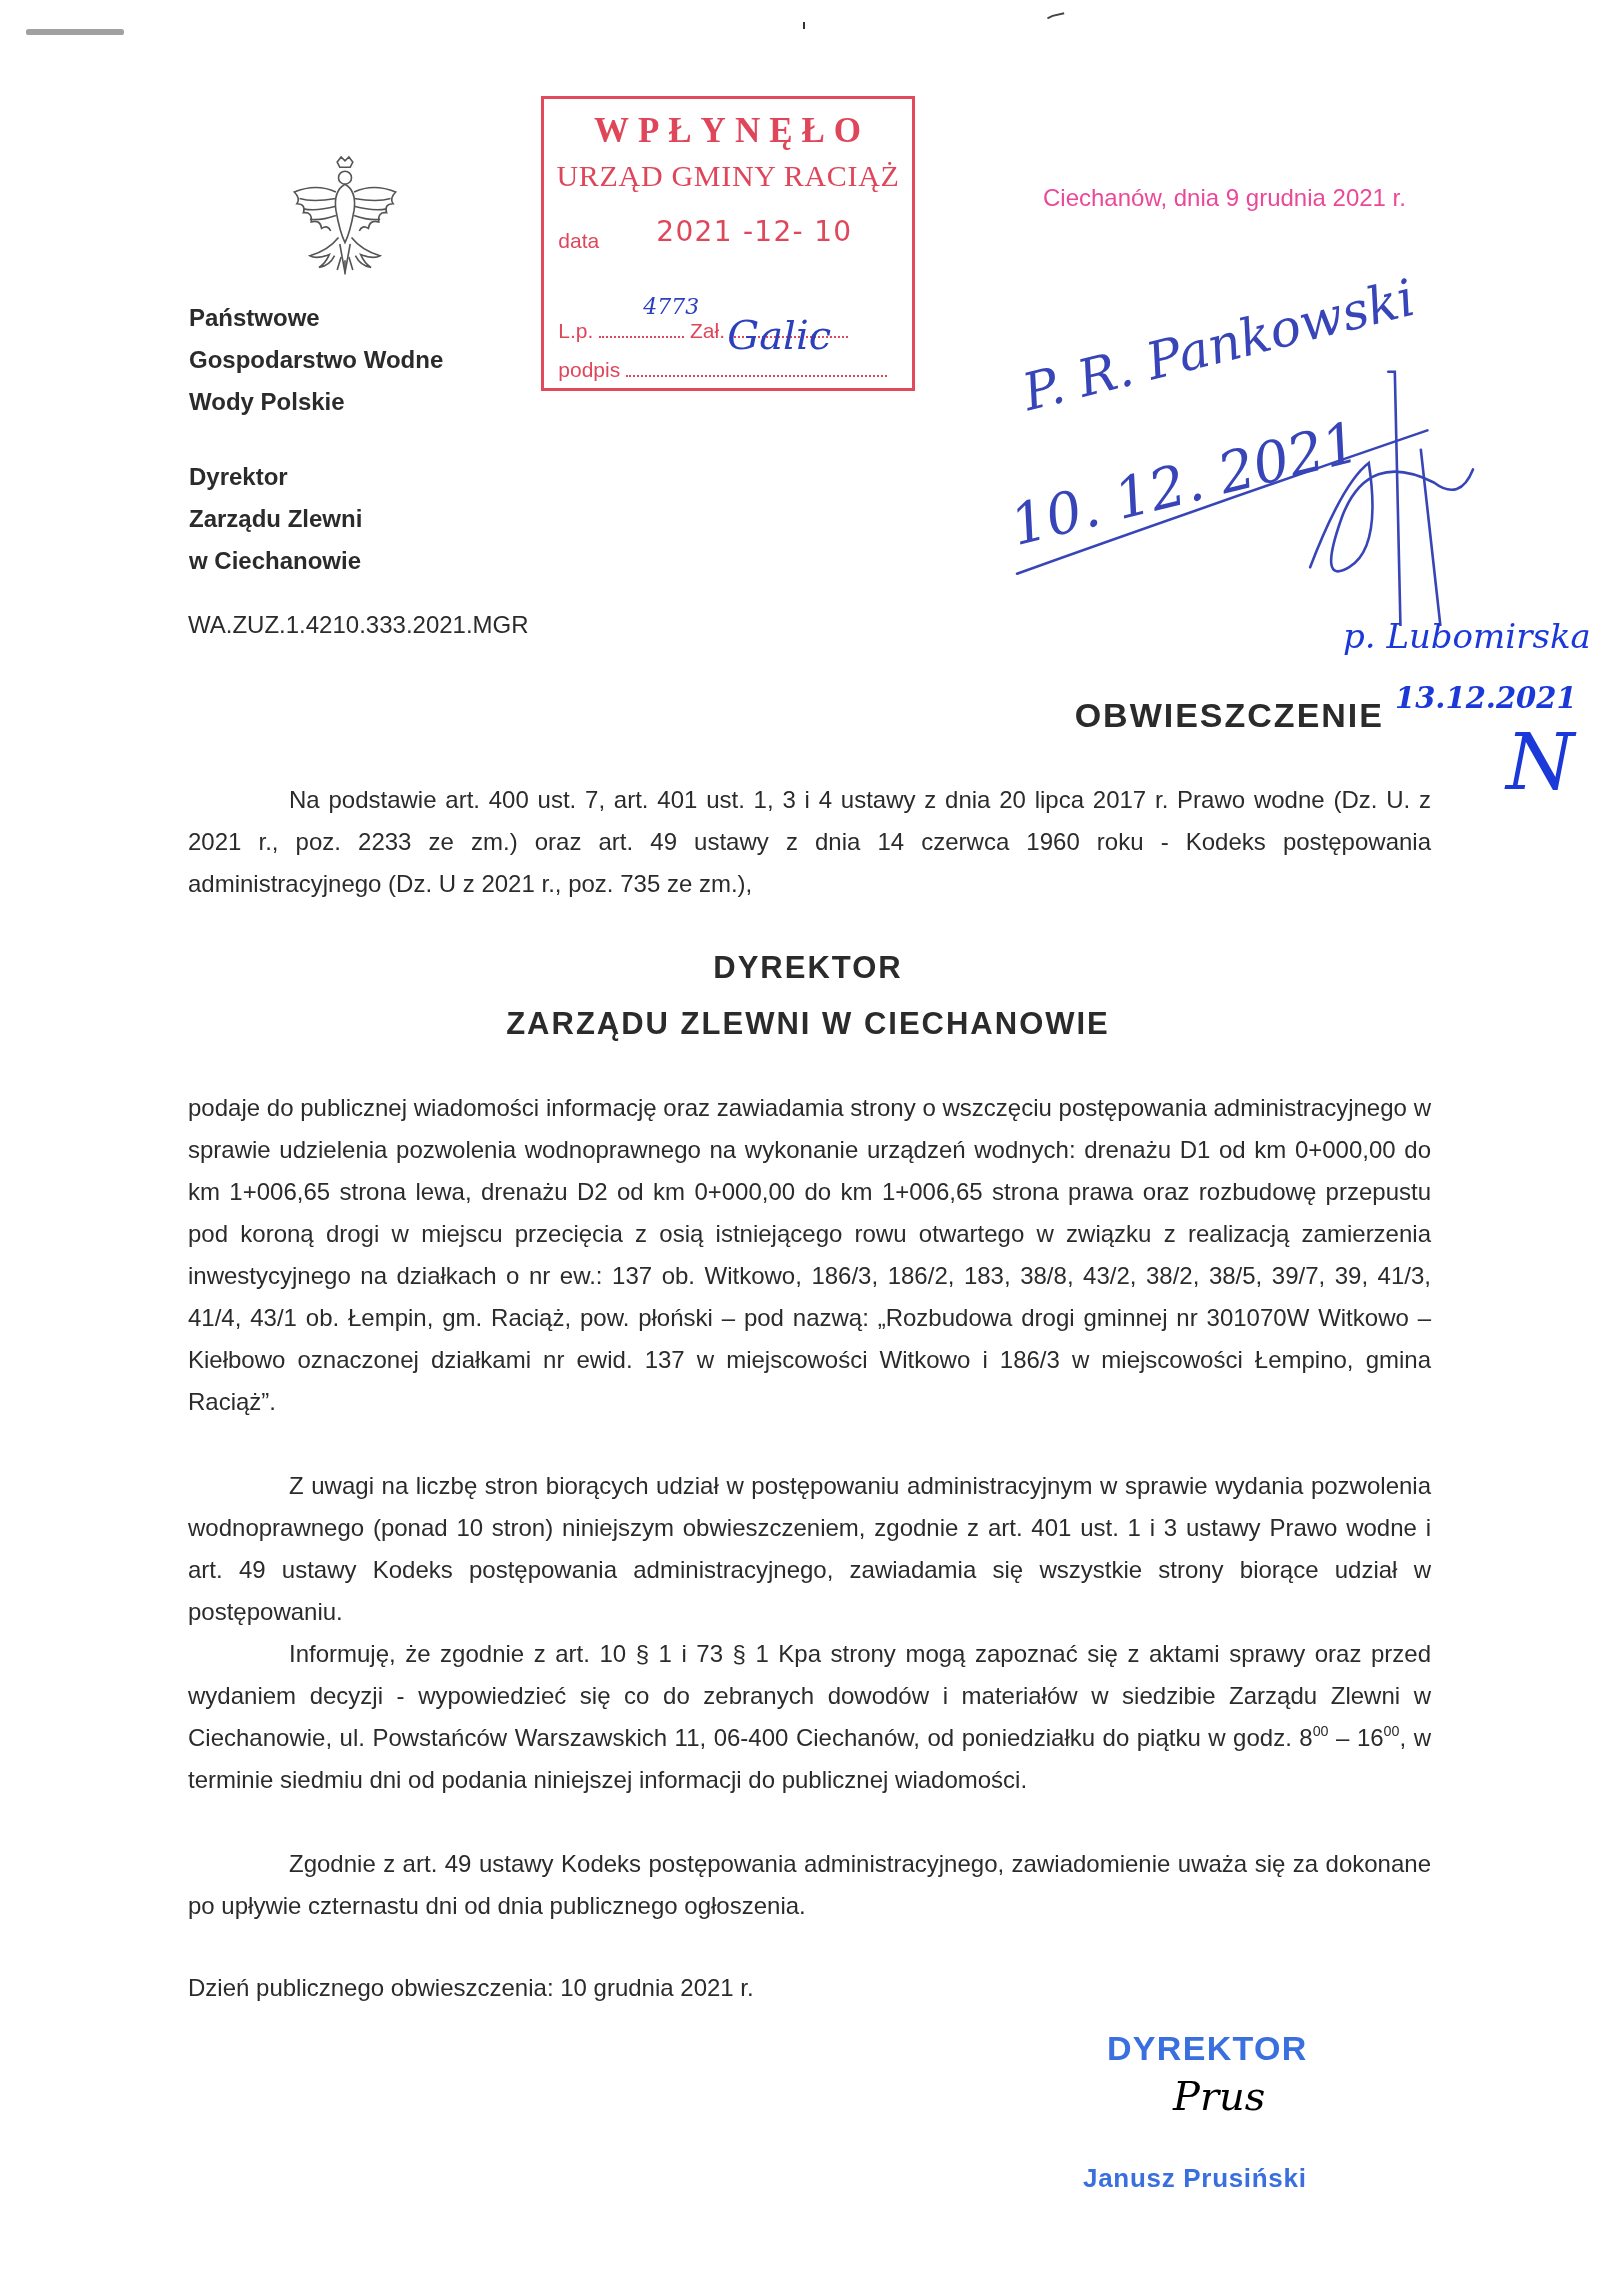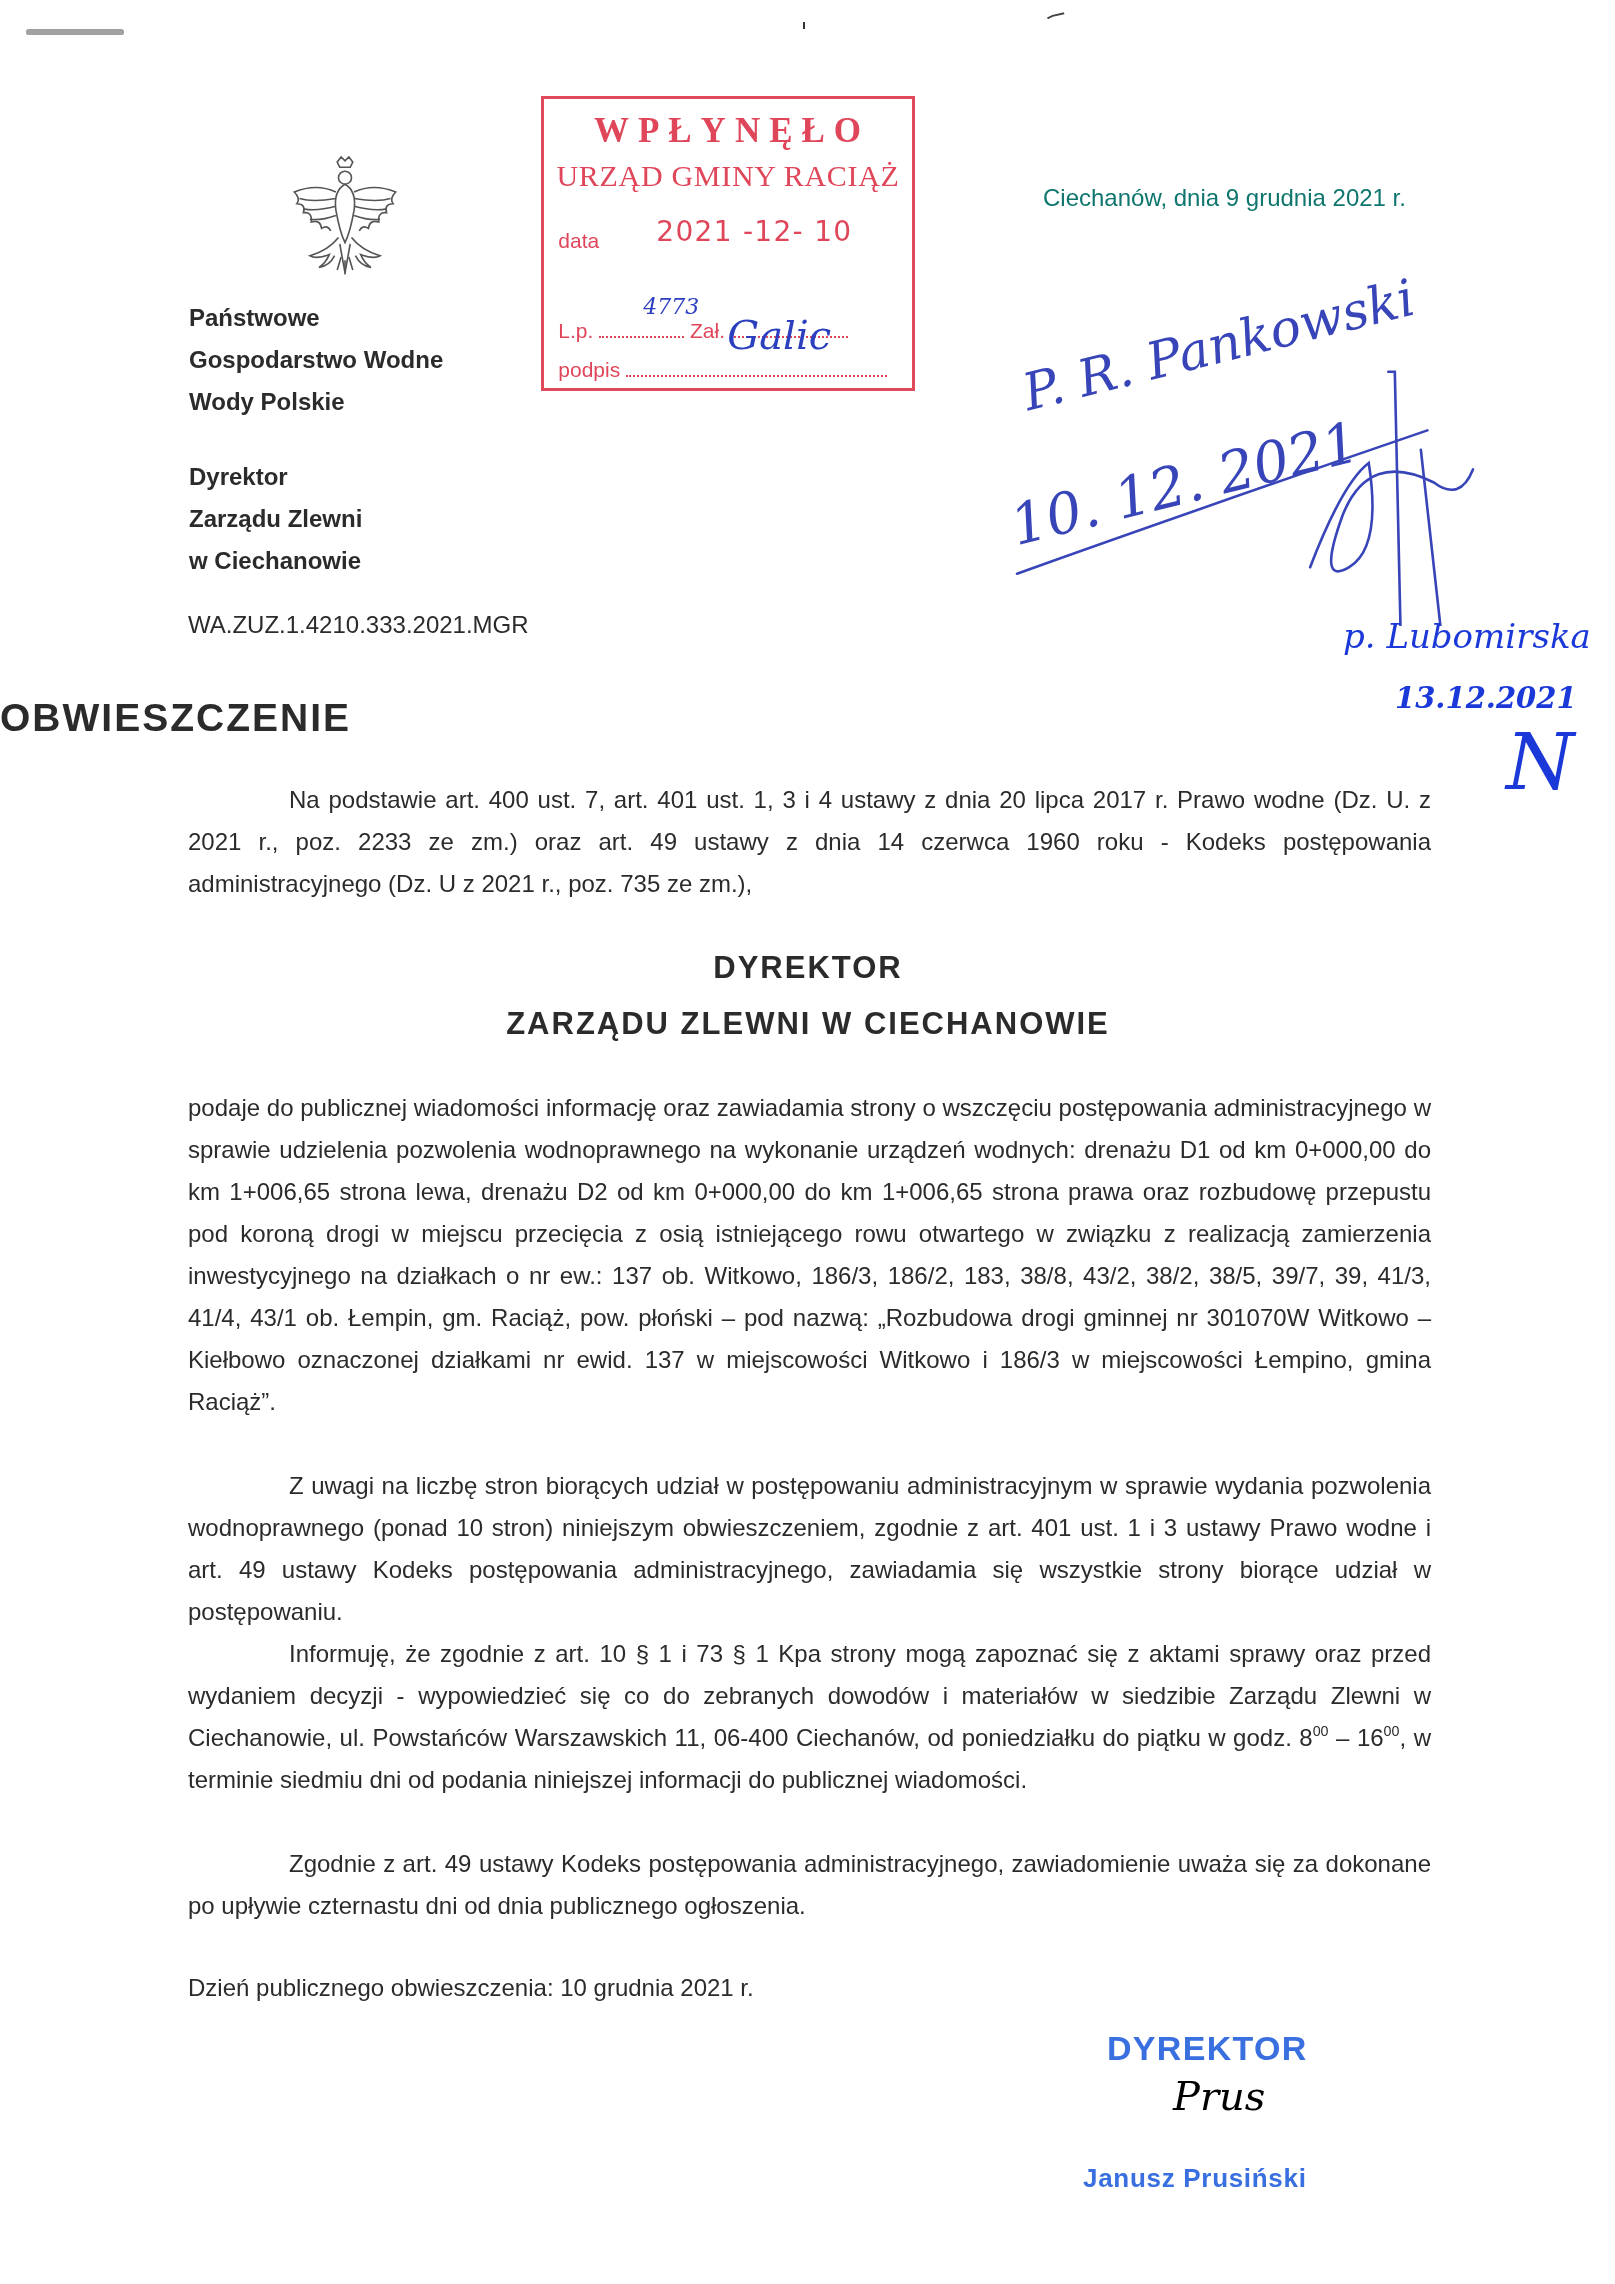--- a/index.html
+++ b/index.html
@@ -26,33 +26,33 @@
   .stamp-date-label { top: 130px; }
   .stamp-date-val { position: absolute; left: 98px; top: -14.3px; font-size: 28px; letter-spacing: 1.3px; font-family: "DejaVu Sans", sans-serif; }
   .stamp-lp { top: 220px; }
   .stamp-podpis { top: 259px; }
   .dots { display: inline-block; border-bottom: 2.6px dotted #e0465a; vertical-align: bottom; height: 2.6px; margin-bottom: 5.2px; }
   .hand-blue { color: #2b3fbf; font-family: "DejaVu Serif", serif; font-style: italic; }
   .stamp-lp-val { position: absolute; left: 85px; top: -25px; font-size: 22px; }
   .stamp-sig { position: absolute; left: 169px; top: -46px; font-size: 40px; }
 
   
-  .place-date { left: 1043px; top: 184px; font-size: 24px; color: #0f766e; }
+  .place-date { left: 1043px; top: 184px; font-size: 24px; color: #ec4899; }
 
   
   .hw { position: absolute; color: #3845b8; font-family: "DejaVu Serif", serif; font-style: italic; }
   .hw-name { left: 1017px; top: 365px; font-size: 51px; transform: rotate(-14deg); transform-origin: left top; }
   .hw-date1 { left: 1004px; top: 495px; font-size: 56px; transform: rotate(-14deg); transform-origin: left top; }
   .hw-line { left: 1004px; top: 352px; width: 482px; height: 274px; }
   .hw-name2 { left: 1343px; top: 616px; font-size: 34px; color: #1b38d8; }
   .hw-date2 { left: 1395px; top: 681px; font-size: 29px; color: #1b38d8; font-weight: bold; }
   .hw-initial { left: 1506px; top: 717px; font-size: 78px; color: #1b38d8; }
 
   
-  .title { left: 0; width: 1384px; top: 696px; text-align: left; font-size: 39px; font-weight: bold; letter-spacing: 2px; color: #2b2b2b; }
+  .title { left: 0; width: 1384px; top: 696px; text-align: right; font-size: 34px; font-weight: bold; letter-spacing: 2px; color: #2b2b2b; }
   .p { left: 188px; width: 1243px; font-size: 24px; line-height: 42px; text-align: justify; color: #2b2b2b; }
   .indent { text-indent: 101px; }
   .p1 { top: 779px; }
   .heading2 { left: 0; width: 1616px; text-align: center; font-weight: bold; font-size: 31px; letter-spacing: 2px; color: #2b2b2b; }
   .h2a { top: 950px; }
   .h2b { top: 1006px; }
   .p2 { top: 1087px; }
   .p3 { top: 1465px; }
   .p4 { top: 1633px; }
   .p5 { top: 1843px; }

